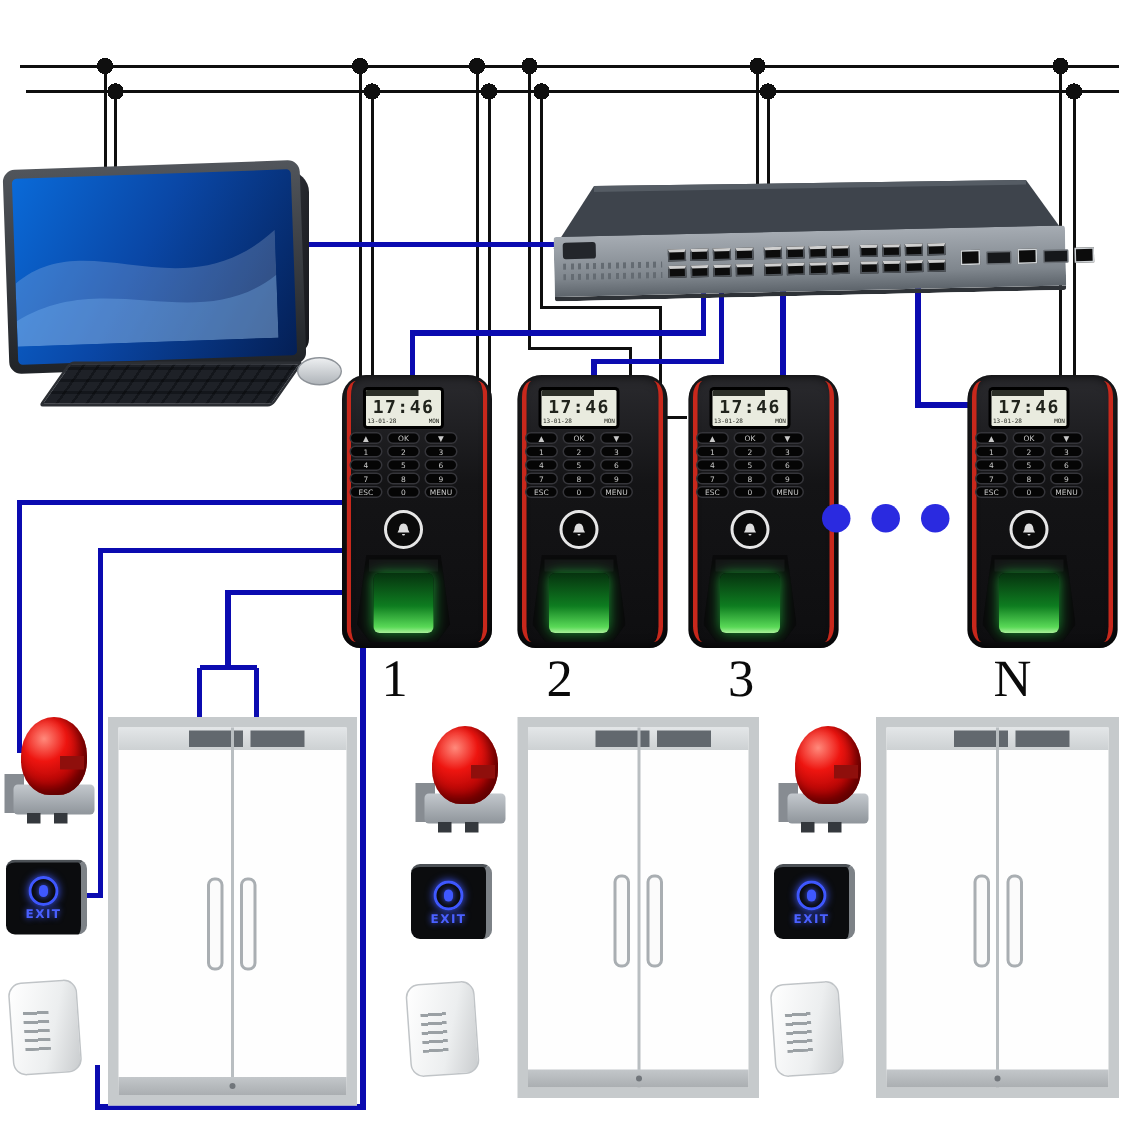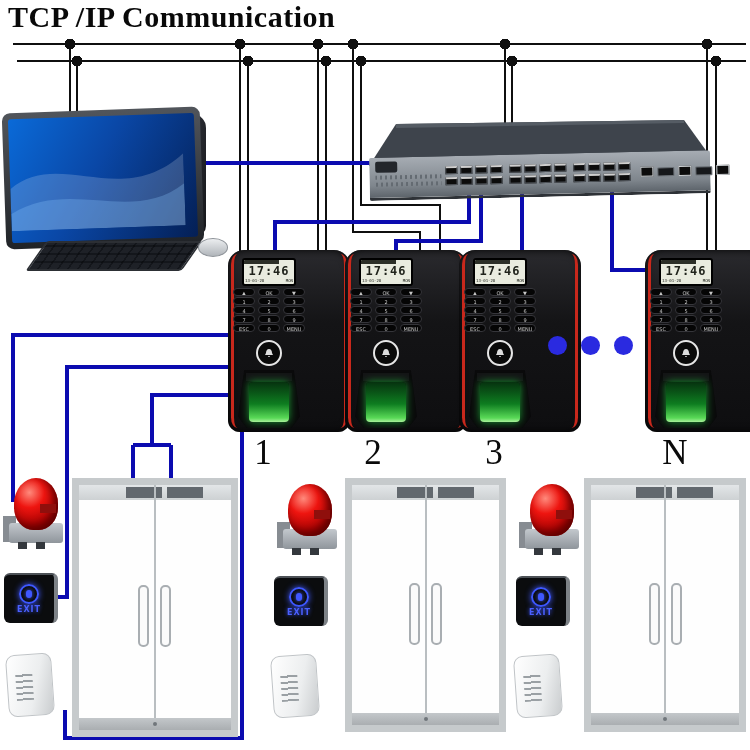--- a/index.html
+++ b/index.html
@@ -40,23 +40,23 @@
   .sw-logo{width:22px;height:11px;background:#23262b;border-radius:2px;margin-bottom:3px;}
   .sw-dots{width:66px;height:4px;margin-top:3px;
          background:repeating-linear-gradient(90deg,#646b72 0 2px,transparent 2px 5px);}
   .pstrip{display:flex;gap:6px;margin-left:4px;}
   .pgrp{display:grid;grid-template-columns:repeat(4,13px);grid-auto-rows:9px;gap:2px;}
   .port{width:12px;height:8px;background:#0c0c0c;border:1px solid #50555b;border-top:2px solid #cfcfcf;box-sizing:border-box;}
   .uplink{display:flex;align-items:center;gap:4px;margin-left:9px;}
   .uprj{width:13px;height:10px;background:#0c0c0c;border:1px solid #cfd3d6;box-sizing:border-box;}
   .sfp{width:15px;height:7px;background:#16181b;border:1px solid #6b7076;border-radius:1px;}
   
-  .terminal{top:250px;width:82px;height:182px;z-index:3;
+  .terminal{top:250px;width:100px;height:182px;z-index:3;
          background:linear-gradient(180deg,#2a2a2e,#141416 40%,#0e0e10);
-         border-radius:16px 16px 12px 12px;box-shadow:inset 0 0 8px #000;padding-left:40px;}
+         border-radius:16px 16px 12px 12px;box-shadow:inset 0 0 8px #000;}
   .accent{position:absolute;top:4px;height:174px;width:10px;border-radius:50%/6%;}
   .accent.l{left:3px;border-left:3px solid #c8281c;}
   .accent.r{right:3px;border-right:3px solid #c8281c;}
   .lcd{position:absolute;left:14px;top:8px;width:54px;height:28px;background:#000;
          border-radius:3px;padding:2px;box-sizing:border-box;}
   .lcd-in{width:100%;height:100%;background:#e9ebdf;border-radius:1px;overflow:hidden;
          display:flex;flex-direction:column;justify-content:space-between;}
   .lcd-top{height:4px;background:#2c2f28;width:70%;}
   .lcd-time{font-family:"DejaVu Sans Mono",monospace;font-weight:bold;font-size:12px;
          line-height:11px;color:#20231c;text-align:center;letter-spacing:1px;}
@@ -480,14 +480,13 @@
   <div class="abs doorbell" style="left:7px;top:654px">
     <div class="grille"></div>
   </div>
   <div class="abs doorbell" style="left:272px;top:655px">
     <div class="grille"></div>
   </div>
   <div class="abs doorbell" style="left:515px;top:655px">
     <div class="grille"></div>
   </div>
 
-  <div class="abs title">TCP /IP Communication</div>
 </div>
 
 </body></html>

